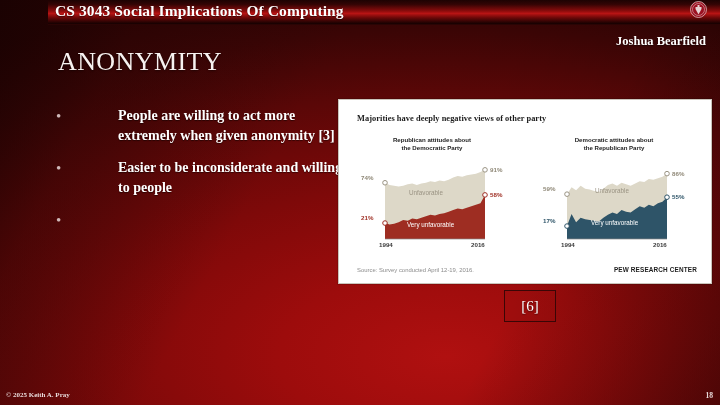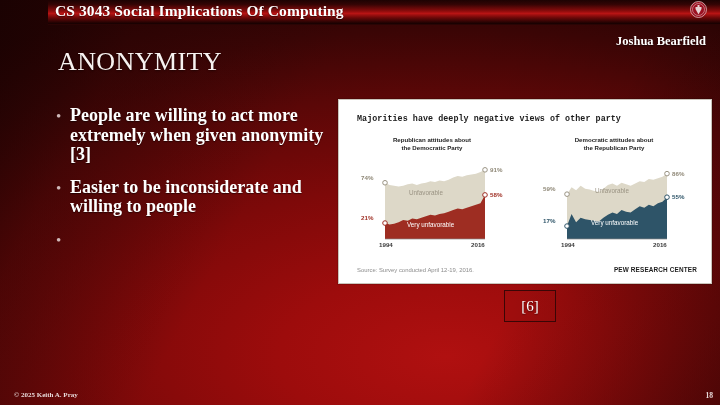--- a/index.html
+++ b/index.html
@@ -64,35 +64,36 @@
   #bullets {
     position:absolute; left:56px; top:106px; width:292px;
     z-index:6;
   }
   .bullet { display:flex; margin-bottom:13px; }
   .bullet-dot {
     width:14px; flex:0 0 14px; color:#cfb9b9; font-size:15px; line-height:20px;
     text-align:left;
   }
   .bullet-text {
-    font-size:18px; line-height:19.5px; color:#ffffff; font-weight:bold;
+    font-size:14px; line-height:19.5px; color:#ffffff; font-weight:bold;
     text-shadow:0 1px 1px rgba(0,0,0,.5);
+    margin-left:48px;
   }
 
   
   #chart-panel {
     position:absolute; left:338px; top:99px; width:374px; height:185px;
     background:#ffffff; z-index:7;
     border:1px solid #c9c4bb;
     box-shadow:0 0 0 1px rgba(0,0,0,.12);
     overflow:hidden;
   }
   #chart-title {
     position:absolute; left:18px; top:14px;
-    font-family:Liberation Mono, monospace;
+    font-family:Liberation Serif, serif;
     font-size:8.4px; font-weight:bold; color:#1c1c1c; letter-spacing:.05px;
   }
   .sub-chart { position:absolute; top:36px; width:150px; height:120px; }
   #chart-left  { left:18px; }
   #chart-right { left:200px; }
   .sub-title {
     font-family:"Liberation Sans", sans-serif;
     font-size:6.1px; font-weight:bold; color:#1c1c1c;
     text-align:center; line-height:8px; width:130px; margin:0 auto;
   }
@@ -132,21 +133,21 @@
     font-size:15px; color:#ffffff;
     text-shadow:0 1px 1px rgba(0,0,0,.5);
   }
 
   
   #footer {
     position:absolute; left:0; bottom:0; width:720px; height:17px; z-index:6;
   }
   #copyright {
     position:absolute; left:6px; top:3px;
-    font-size:7px; color:#e8dada; font-weight:bold;margin-left:8px;
+    font-size:7px; color:#e8dada; font-weight:bold;
   }
   #page-number {
     position:absolute; right:7px; top:3px;
     font-size:7.6px; color:#e8dada; font-weight:bold;
   }
 </style>
 </head>
 <body>
 
 <div id="slide">

